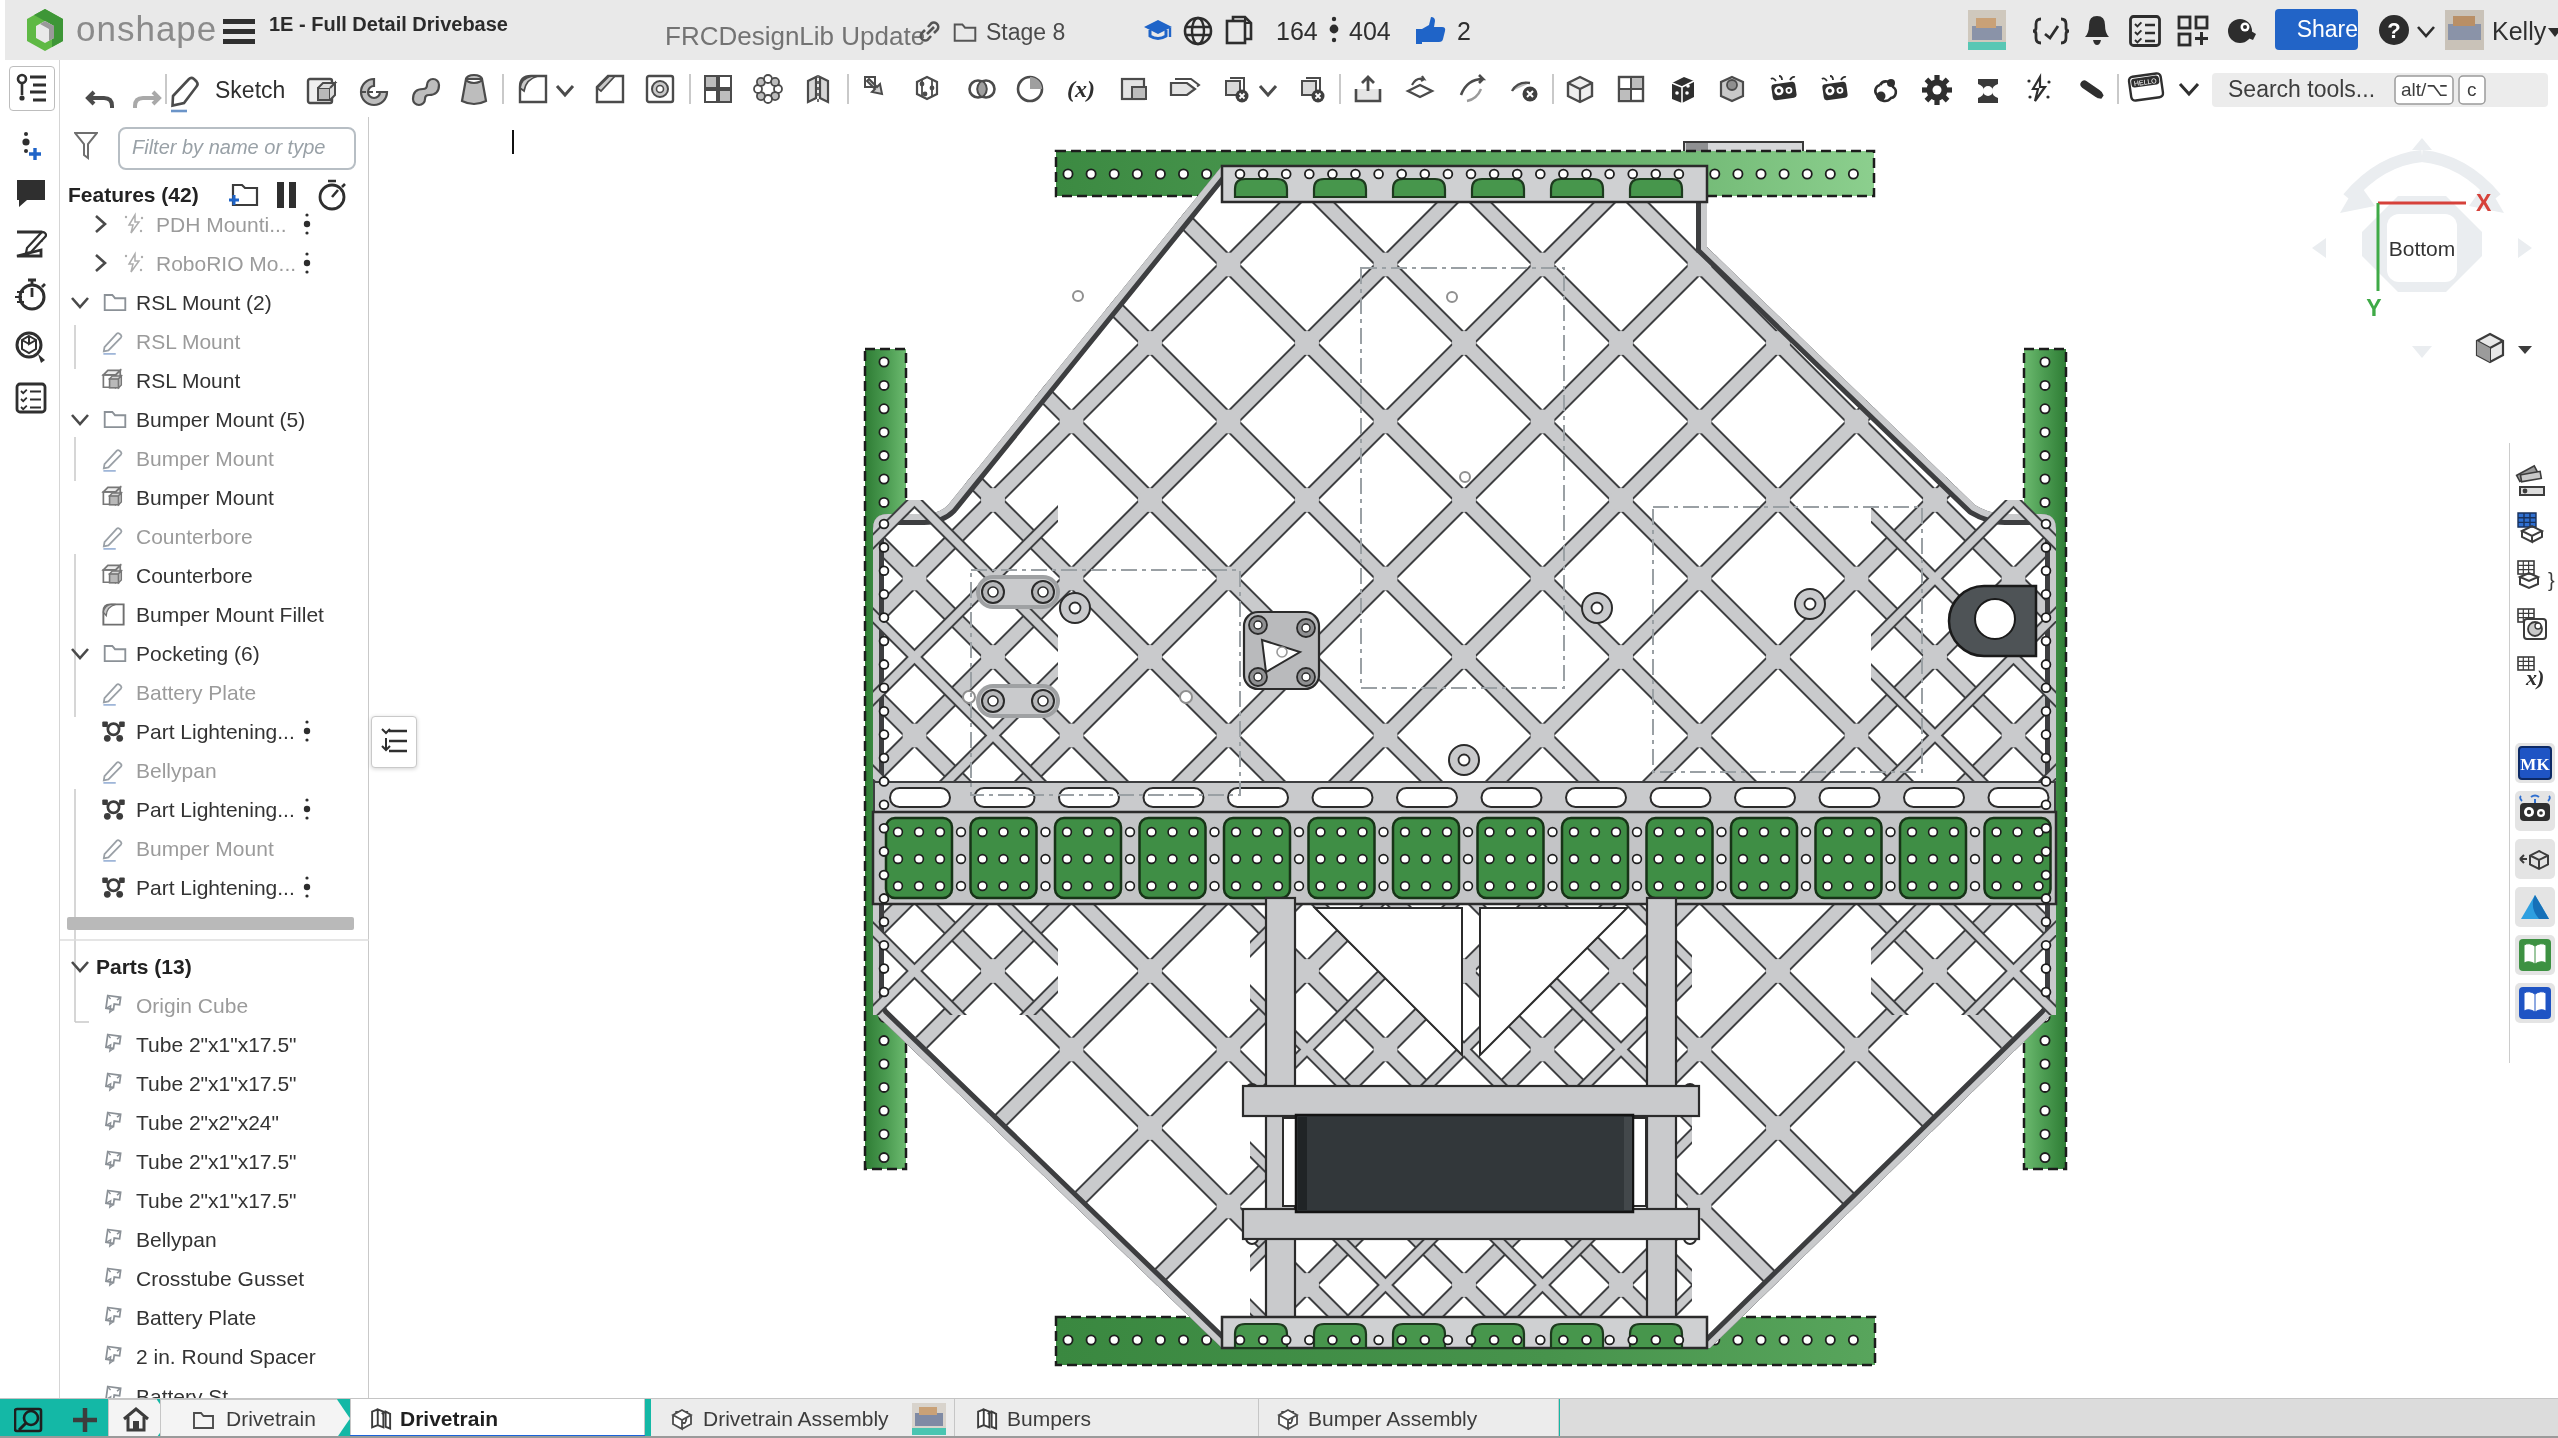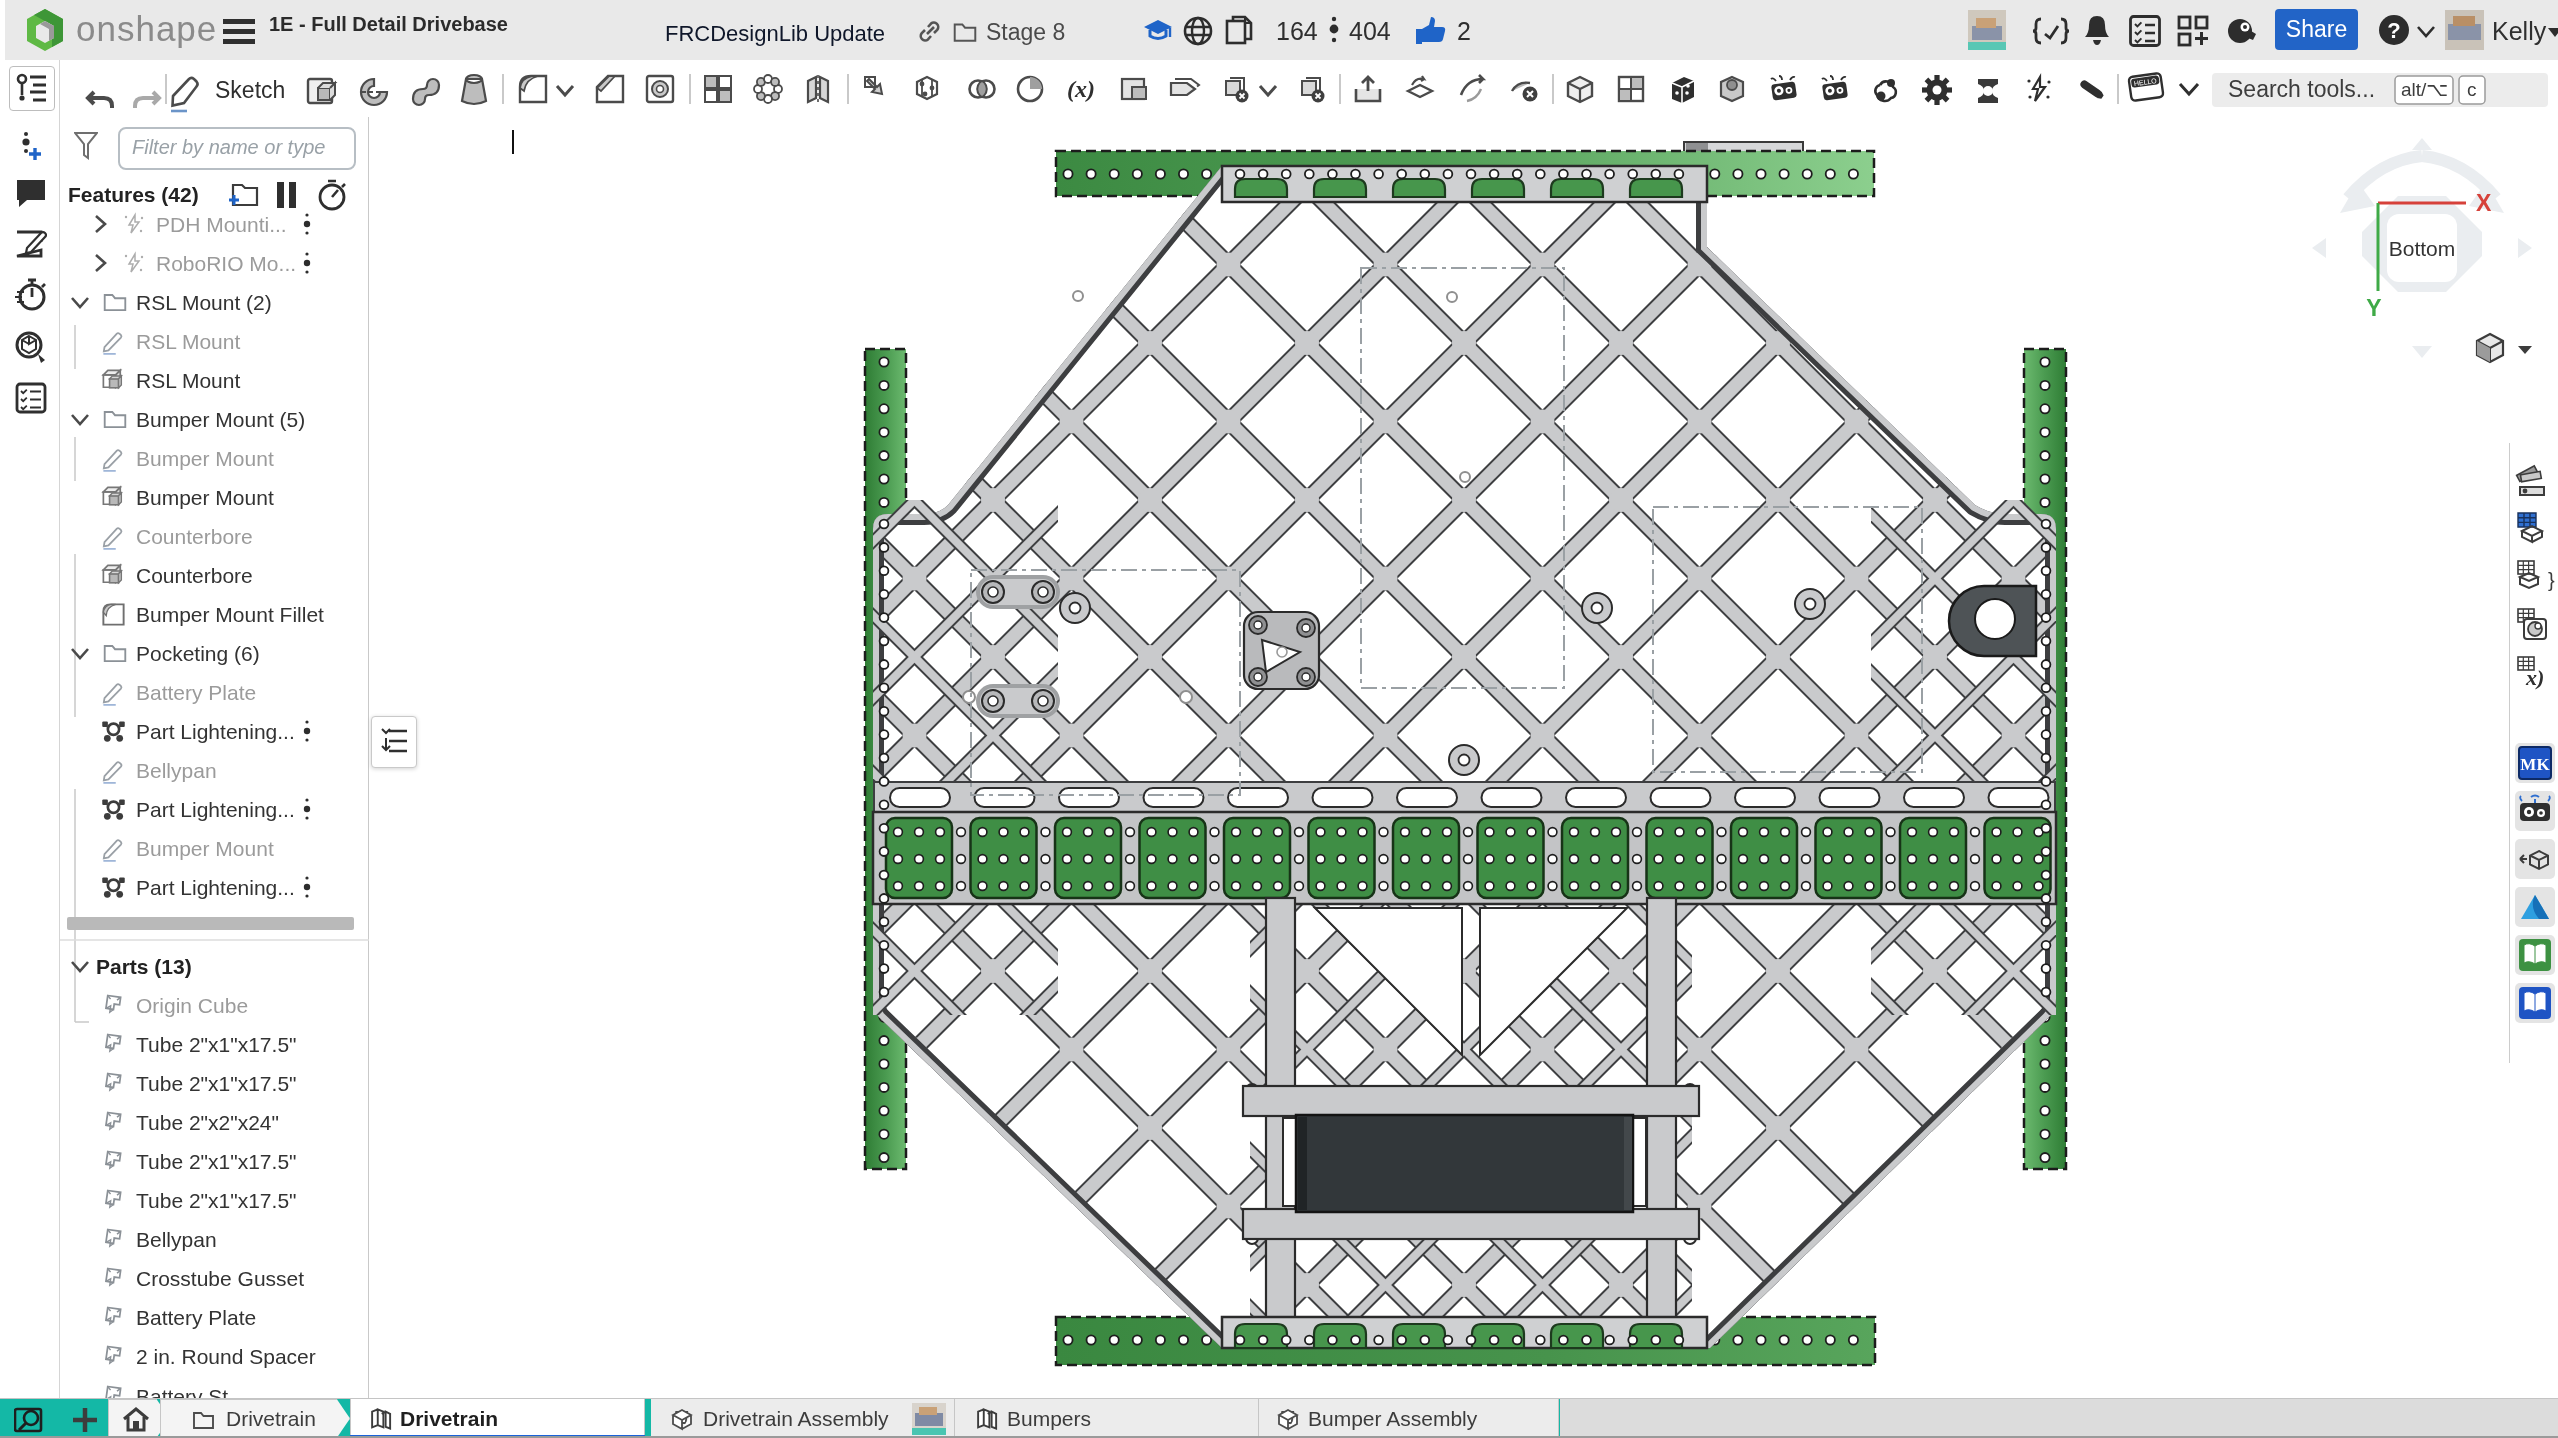--- a/index.html
+++ b/index.html
@@ -1019,21 +1019,21 @@
       <path d="M20 13 L29 18 V30 L20 35 L11 30 V18 Z" fill="#e9e9e9"></path>
       <path d="M20 13 L29 18 V30 L24 33 L24 21 L15 16 Z" fill="#9a9a9a"></path>
     </svg>
     <div class="t" style="left:71px;top:9px;font-size:35px;color:#8b8b8b;letter-spacing:1px">onshape</div>
     <svg class="abs" style="left:218px;top:19px" width="32" height="26" viewBox="0 0 32 26">
       <rect y="0" width="32" height="5" fill="#2f2f2f"></rect>
       <rect y="10" width="32" height="5" fill="#2f2f2f"></rect>
       <rect y="20" width="32" height="5" fill="#2f2f2f"></rect>
     </svg>
     <div class="t" style="left:264px;top:13px;font-size:20px;font-weight:bold;color:#2b2b2b">1E - Full Detail Drivebase</div>
-    <div class="t" style="left:660px;top:21px;font-size:22px;color:#0f172a">FRCDesignLib Update</div>
+    <div class="t" style="left:660px;top:21px;font-size:26px;color:#737373">FRCDesignLib Update</div>
     <svg class="abs" style="left:912px;top:20px" width="26" height="24" viewBox="0 0 26 24">
       <path d="M10 14 L17 7 M8 10 l-3.2 3.2 a4.4 4.4 0 0 0 6.2 6.2 L14 16 M17 13 l3.2-3.2 a4.4 4.4 0 0 0-6.2-6.2 L11 7" fill="none" stroke="#555" stroke-width="2.6"></path>
     </svg>
     <svg class="abs" style="left:946px;top:19px" width="28" height="26" viewBox="0 0 24 24">
       <path d="M2.5 5 h7 l2.5 3 h9.5 v12 h-19 Z" fill="none" stroke="#555" stroke-width="1.8"></path>
     </svg>
     <div class="t" style="left:981px;top:19px;font-size:23px;color:#4a4a4a">Stage 8</div>
     <svg class="abs" style="left:1138px;top:18px" width="30" height="26" viewBox="0 0 30 26">
       <path d="M15 2 L29 9 L15 16 L1 9 Z" fill="#1f64c8"></path>
       <path d="M7 12 v6 q8 5 16 0 v-6" fill="none" stroke="#1f64c8" stroke-width="3"></path>
@@ -1083,21 +1083,21 @@
       <rect x="19" y="2" width="11" height="11" fill="none" stroke="#2d2d2d" stroke-width="2.8"></rect>
       <rect x="2" y="19" width="11" height="11" fill="none" stroke="#2d2d2d" stroke-width="2.8"></rect>
       <path d="M24.5 17 v13 M18 23.5 h13" stroke="#2d2d2d" stroke-width="3"></path>
     </svg>
     <svg class="abs" style="left:2220px;top:14px" width="34" height="34" viewBox="0 0 34 34">
       <circle cx="15" cy="17" r="12" fill="#2d2d2d"></circle>
       <circle cx="20" cy="13" r="4.5" fill="#fff"></circle>
       <circle cx="20" cy="13" r="2" fill="#2d2d2d"></circle>
       <path d="M26 17 l5 3 -3 6 -5 -2 Z" fill="#2d2d2d"></path>
     </svg>
-    <div class="abs" style="left:2270px;top:9px;width:83px;height:41px;background:#2264c7;border-radius:4px;color:#fff;font-size:23px;text-align:center;line-height:41px">Share</div>
+    <div class="abs" style="left:2270px;top:9px;width:83px;height:41px;background:#2264c7;border-radius:4px;color:#fff;font-size:23px;text-align:right;line-height:41px">Share</div>
     <svg class="abs" style="left:2372px;top:13px" width="34" height="34" viewBox="0 0 34 34">
       <circle cx="17" cy="17" r="15" fill="#2d2d2d"></circle>
       <text x="17" y="25" font-size="22" font-weight="bold" fill="#fff" text-anchor="middle" font-family="Liberation Sans">?</text>
     </svg>
     <svg class="abs" style="left:2412px;top:26px" width="18" height="12" viewBox="0 0 18 12">
       <path d="M1 1 L9 10 L17 1" fill="none" stroke="#2d2d2d" stroke-width="2.6"></path>
     </svg>
     <div class="abs" style="left:2440px;top:10px;width:39px;height:40px;background:#c9c2b8">
       <div class="abs" style="left:3px;top:14px;width:33px;height:16px;background:#8a93a8"></div>
       <div class="abs" style="left:8px;top:6px;width:22px;height:10px;background:#b98f66"></div>

